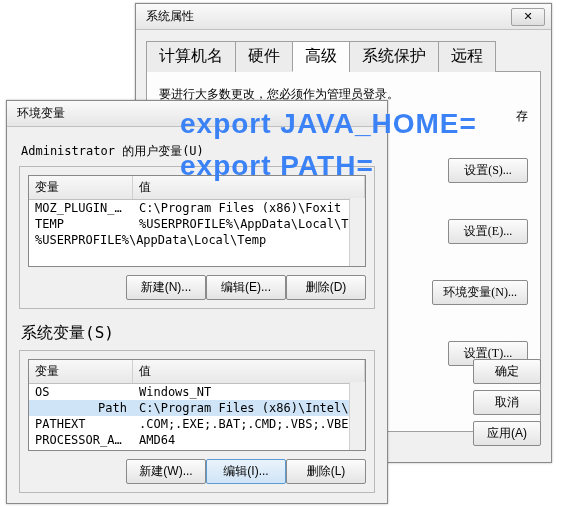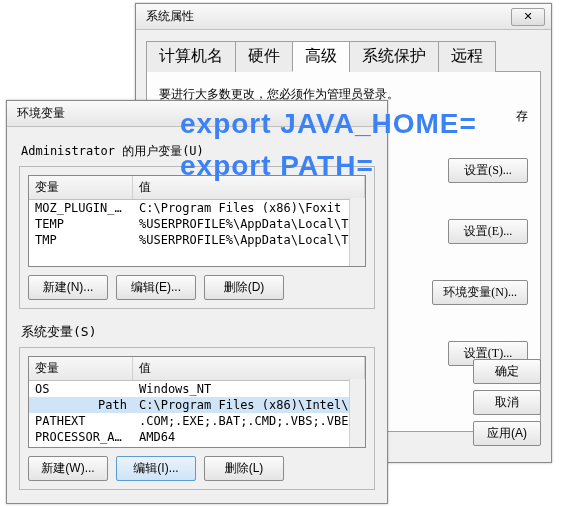--- a/index.html
+++ b/index.html
@@ -24,21 +24,21 @@
   .th { padding: 3px 6px; border-right: 1px solid #d0d0d0; white-space: nowrap; }
   .th.c1 { width: 104px; }
   .th.c2 { flex: 1; }
   .tbody { }
   .tr { display: flex; height: 16px; line-height: 16px; }
   .tr.selected { background: #cfe4f7; text-align: right; }
   .td { padding: 0 6px; white-space: nowrap; overflow: hidden; text-overflow: ellipsis; }
   .td.c1 { width: 104px; }
   .td.c2 { flex: 1; }
   .scroll { position: absolute; right: 0; top: 22px; bottom: 0; width: 16px; background: #efefef; border-left: 1px solid #d0d0d0; }
-  .btnrow { display: flex; gap: 8px; margin-top: 8px; }
+  .btnrow { display: flex; justify-content: flex-end; gap: 0; margin-top: 8px; }
   .bottom-btns { display: flex; justify-content: flex-end; gap: 10px; padding: 4px 4px 10px 0; }
   .overlay { position: absolute; color: #3b82f6; font-weight: bold; font-size: 28px; line-height: 1; pointer-events: none; font-family: Arial, sans-serif; letter-spacing: 1px; }
   .sub { font-size: 12px; margin-bottom: 2px; }
 </style>
 </head>
 <body>
 
 <div class="window" style="left:135px; top:3px; width:417px; height:460px;">
   <div class="titlebar">
     <span class="title">系统属性</span>
@@ -89,34 +89,33 @@
         <div class="tbody">
           <div class="tr">
               <div class="td c1">MOZ_PLUGIN_PATH</div>
               <div class="td c2">C:\Program Files (x86)\Foxit So...</div>
             </div>
           <div class="tr">
               <div class="td c1">TEMP</div>
               <div class="td c2">%USERPROFILE%\AppData\Local\Temp</div>
             </div>
           <div class="tr">
-              <div class="td c1">TMP</div>
               <div class="td c2">%USERPROFILE%\AppData\Local\Temp</div>
             </div>
         </div>
         <div class="scroll"></div>
       </div>
       <div class="btnrow">
         <div class="btn">新建(N)...</div>
         <div class="btn">编辑(E)...</div>
         <div class="btn">删除(D)</div>
       </div>
     </div>
 
-    <div style="font-size:13px; margin:2px 0 6px 2px; font-family:'SimSun',monospace;">系统变量(S)</div>
+    <div style="font-size:16px; margin:2px 0 6px 2px; font-family:'SimSun',monospace;">系统变量(S)</div>
     <div class="groupbox" style="padding-top:8px;">
       <div class="tablewrap">
         <div class="thead">
           <div class="th c1">变量</div>
           <div class="th c2">值</div>
         </div>
         <div class="tbody">
           <div class="tr">
               <div class="td c1">OS</div>
               <div class="td c2">Windows_NT</div>

